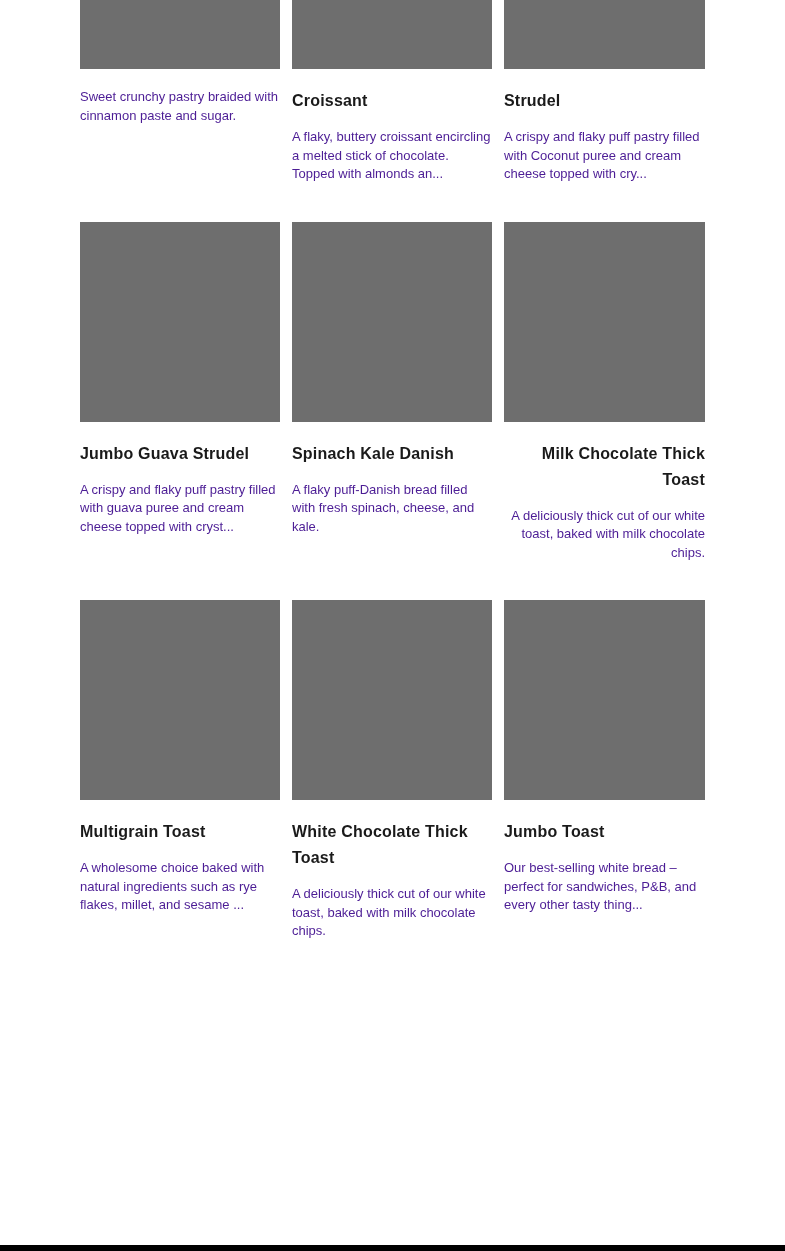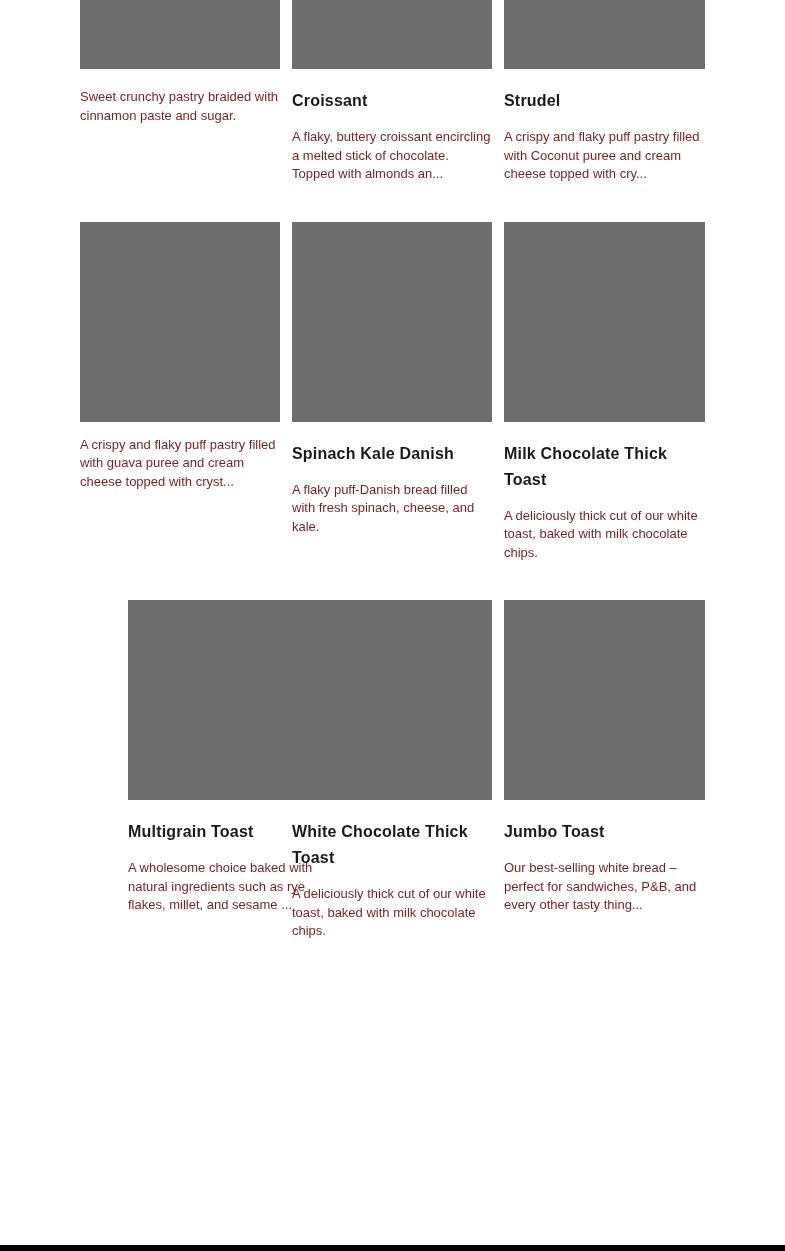--- a/index.html
+++ b/index.html
@@ -53,21 +53,21 @@
     color: #1a1a1a;
     margin-top: 19px;
     margin-bottom: 0;
   }
 
   .product-desc {
     font-family: "Liberation Sans", sans-serif;
     font-size: 13px;
     font-weight: normal;
     line-height: 18.5px;
-    color: #7f1d1d;
+    color: #4c1d95;
     margin-top: 14px;
     margin-bottom: 38px;
   }
 
   
   .bottom-bar {
     position: absolute;
     left: 0;
     bottom: 0;
     width: 785px;
@@ -95,37 +95,38 @@
     </div>
 
     <div class="product-card" style="min-height: 352.5px;">
       <div class="product-thumb"></div>
       <div class="product-title">Strudel</div>
       <div class="product-desc">A crispy and flaky puff pastry filled with Coconut puree and cream cheese topped with cry...</div>
     </div>
 
     <div class="product-card" style="min-height: 378.5px;">
       <div class="product-thumb"></div>
+      <div class="product-title">Jumbo Guava Strudel</div>
       <div class="product-desc">A crispy and flaky puff pastry filled with guava puree and cream cheese topped with cryst...</div>
     </div>
 
     <div class="product-card" style="min-height: 378.5px;">
       <div class="product-thumb"></div>
       <div class="product-title">Spinach Kale Danish</div>
       <div class="product-desc">A flaky puff-Danish bread filled with fresh spinach, cheese, and kale.</div>
     </div>
 
-    <div class="product-card" style="min-height: 378.5px;">
+    <div class="product-card" style="min-height: 378.5px; text-align: right;">
       <div class="product-thumb"></div>
       <div class="product-title">Milk Chocolate Thick Toast</div>
       <div class="product-desc">A deliciously thick cut of our white toast, baked with milk chocolate chips.</div>
     </div>
 
 
-    <div class="product-card" style="min-height: 378.5px; margin-left: 48px;">
+    <div class="product-card" style="min-height: 378.5px;">
       <div class="product-thumb"></div>
       <div class="product-title">Multigrain Toast</div>
       <div class="product-desc">A wholesome choice baked with natural ingredients such as rye flakes, millet, and sesame ...</div>
     </div>
 
     <div class="product-card" style="min-height: 378.5px;">
       <div class="product-thumb"></div>
       <div class="product-title">White Chocolate Thick Toast</div>
       <div class="product-desc">A deliciously thick cut of our white toast, baked with milk chocolate chips.</div>
     </div>

